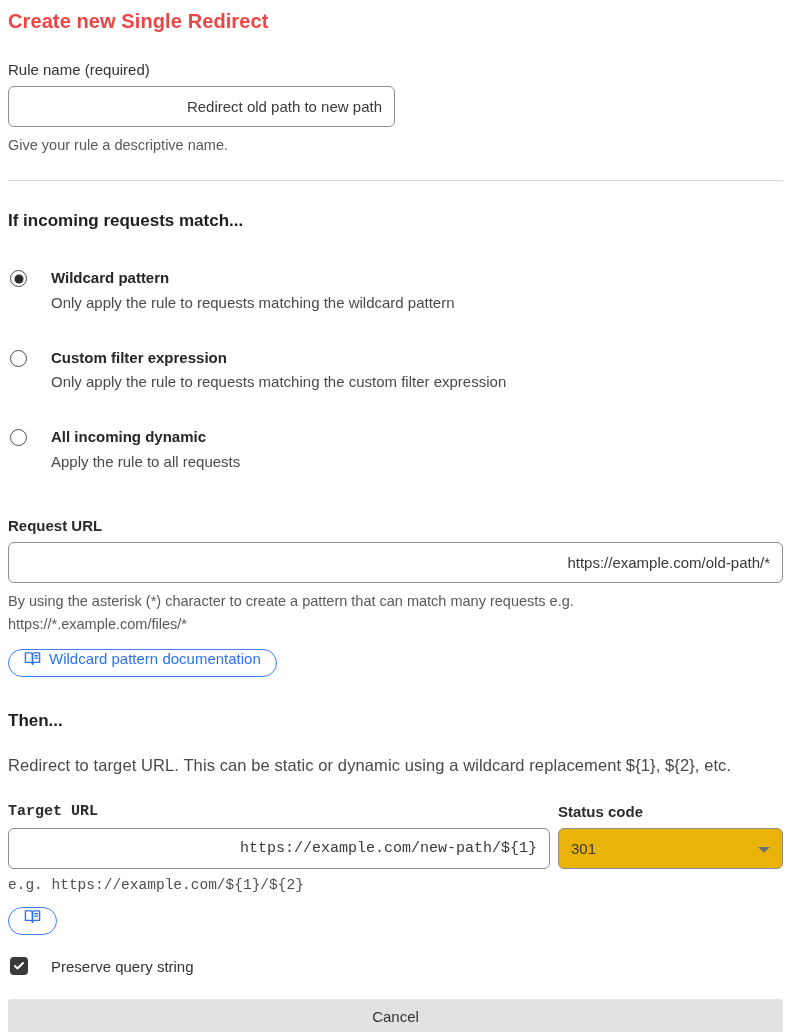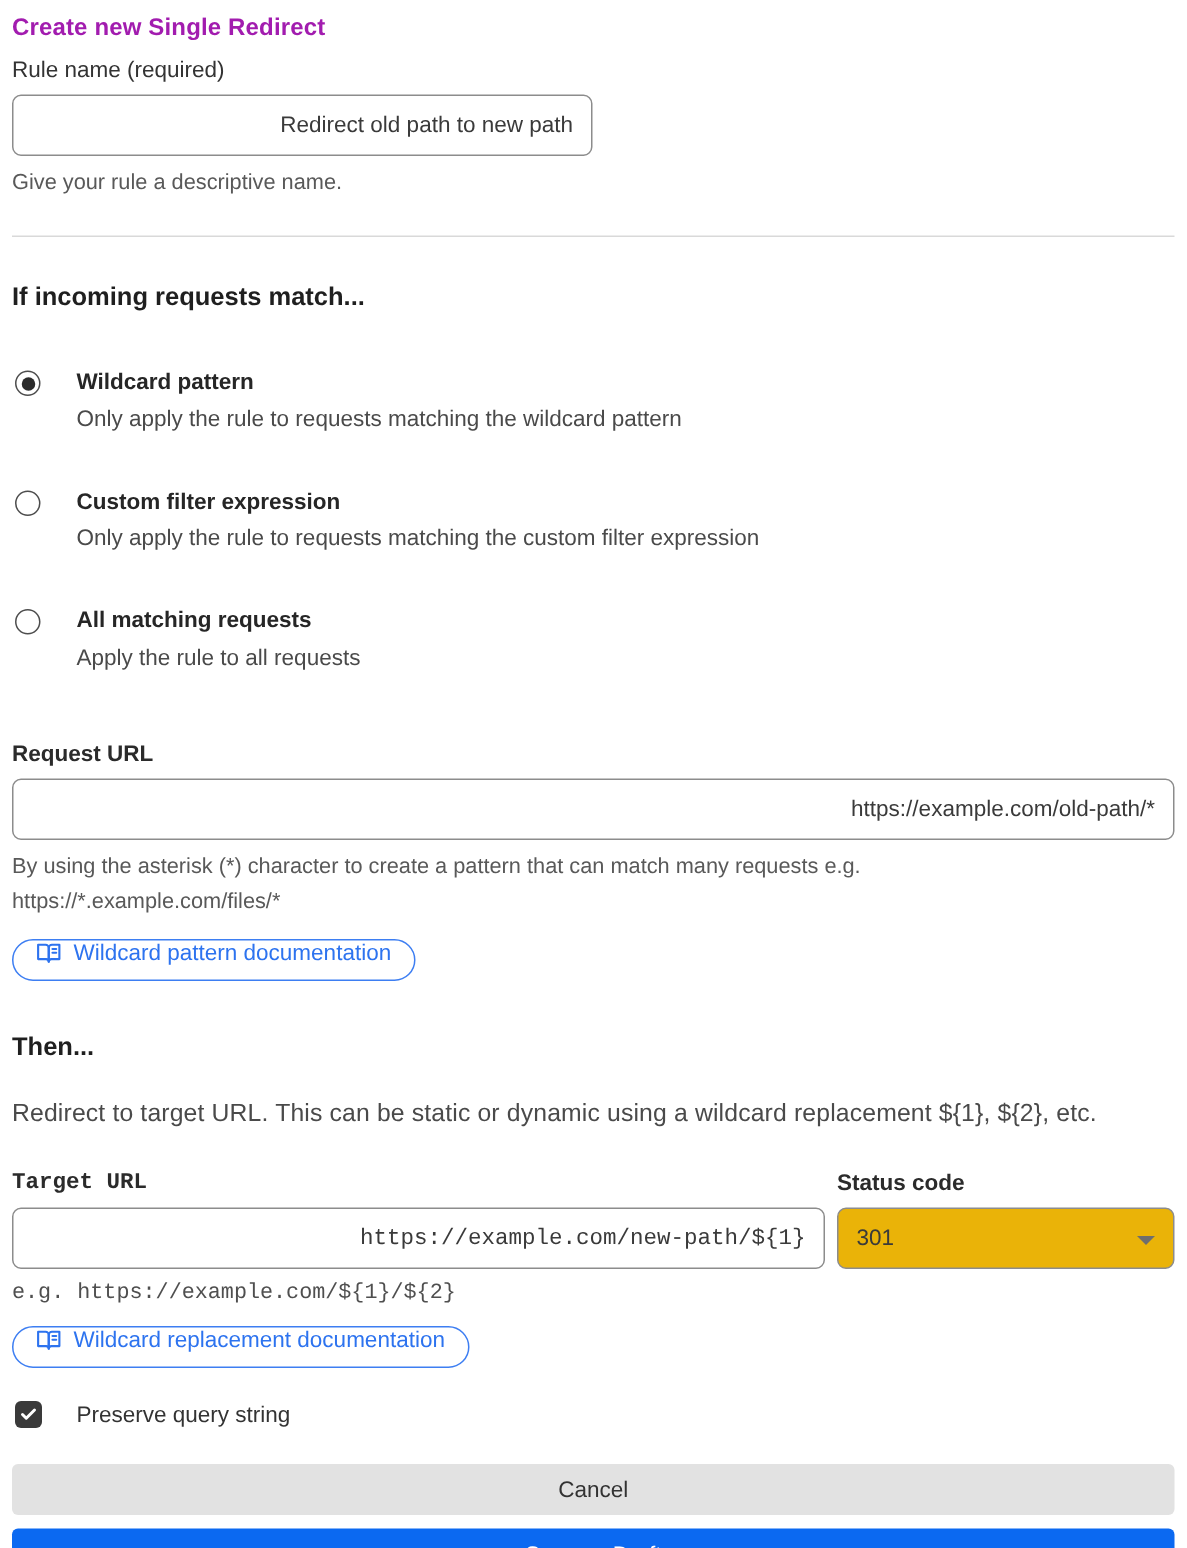--- a/index.html
+++ b/index.html
@@ -4,24 +4,24 @@
 <style>
   * { margin: 0; padding: 0; box-sizing: border-box; }
   html, body { background: #ffffff; }
   body {
     width: 791px;
     font-family: "Liberation Sans", "DejaVu Sans", sans-serif;
     color: #262626;
     padding: 10px 8px 8px 8px;
   }
   .page-title {
-    font-size: 16px;
+    font-size: 20px;
     font-weight: 700;
-    color: #a21caf;
-    margin-bottom: 10px;
+    color: #ef4444;
+    margin-bottom: 28px;
     letter-spacing: 0.1px;
   }
   .field-label {
     font-size: 15px;
     color: #333333;
     margin-bottom: 8px;
   }
   .field-label.strong { font-weight: 700; color: #2b2b2b; }
   .text-input {
     display: block;
@@ -196,21 +196,21 @@
   <label class="radio-item">
     <input type="radio" name="match-type" class="radio-control" style="">
     <span class="radio-texts">
       <span class="radio-label" style="display:block">Custom filter expression</span>
       <span class="radio-desc" style="display:block">Only apply the rule to requests matching the custom filter expression</span>
     </span>
   </label>
   <label class="radio-item">
     <input type="radio" name="match-type" class="radio-control" style="">
     <span class="radio-texts">
-      <span class="radio-label" style="display:block">All matching requests</span>
+      <span class="radio-label" style="display:block">All incoming dynamic</span>
       <span class="radio-desc" style="display:block">Apply the rule to all requests</span>
     </span>
   </label>
 </div>
 
 <div class="request-url-block">
   <div class="field-label strong">Request URL</div>
   <input class="text-input" type="text" value="https://example.com/old-path/*" style="">
   <div class="help-text" style="max-width:700px">By using the asterisk (*) character to create a pattern that can match many requests e.g. https://*.example.com/files/*</div>
   <button class="doc-button">
@@ -248,21 +248,20 @@
 
 <button class="doc-button">
   <span>
     <svg width="17" height="17" viewBox="0 0 24 24" fill="none" stroke="#2d73ef" stroke-width="2" stroke-linecap="round" stroke-linejoin="round">
       <path d="M2 4h7a3 3 0 0 1 3 3v13a2.5 2.5 0 0 0-2.5-2.5H2z"></path>
       <path d="M22 4h-7a3 3 0 0 0-3 3v13a2.5 2.5 0 0 1 2.5-2.5H22z"></path>
       <line x1="15.5" y1="8" x2="19" y2="8"></line>
       <line x1="15.5" y1="11.5" x2="19" y2="11.5"></line>
     </svg>
   </span>
-  <span>Wildcard replacement documentation</span>
 </button>
 
 <label class="checkbox-row">
   <span class="checkbox-box">
     <svg width="12" height="12" viewBox="0 0 24 24" fill="none" stroke="#ffffff" stroke-width="4" stroke-linecap="round" stroke-linejoin="round">
       <polyline points="20 6 9 17 4 12"></polyline>
     </svg>
   </span>
   <span class="checkbox-label">Preserve query string</span>
 </label>

